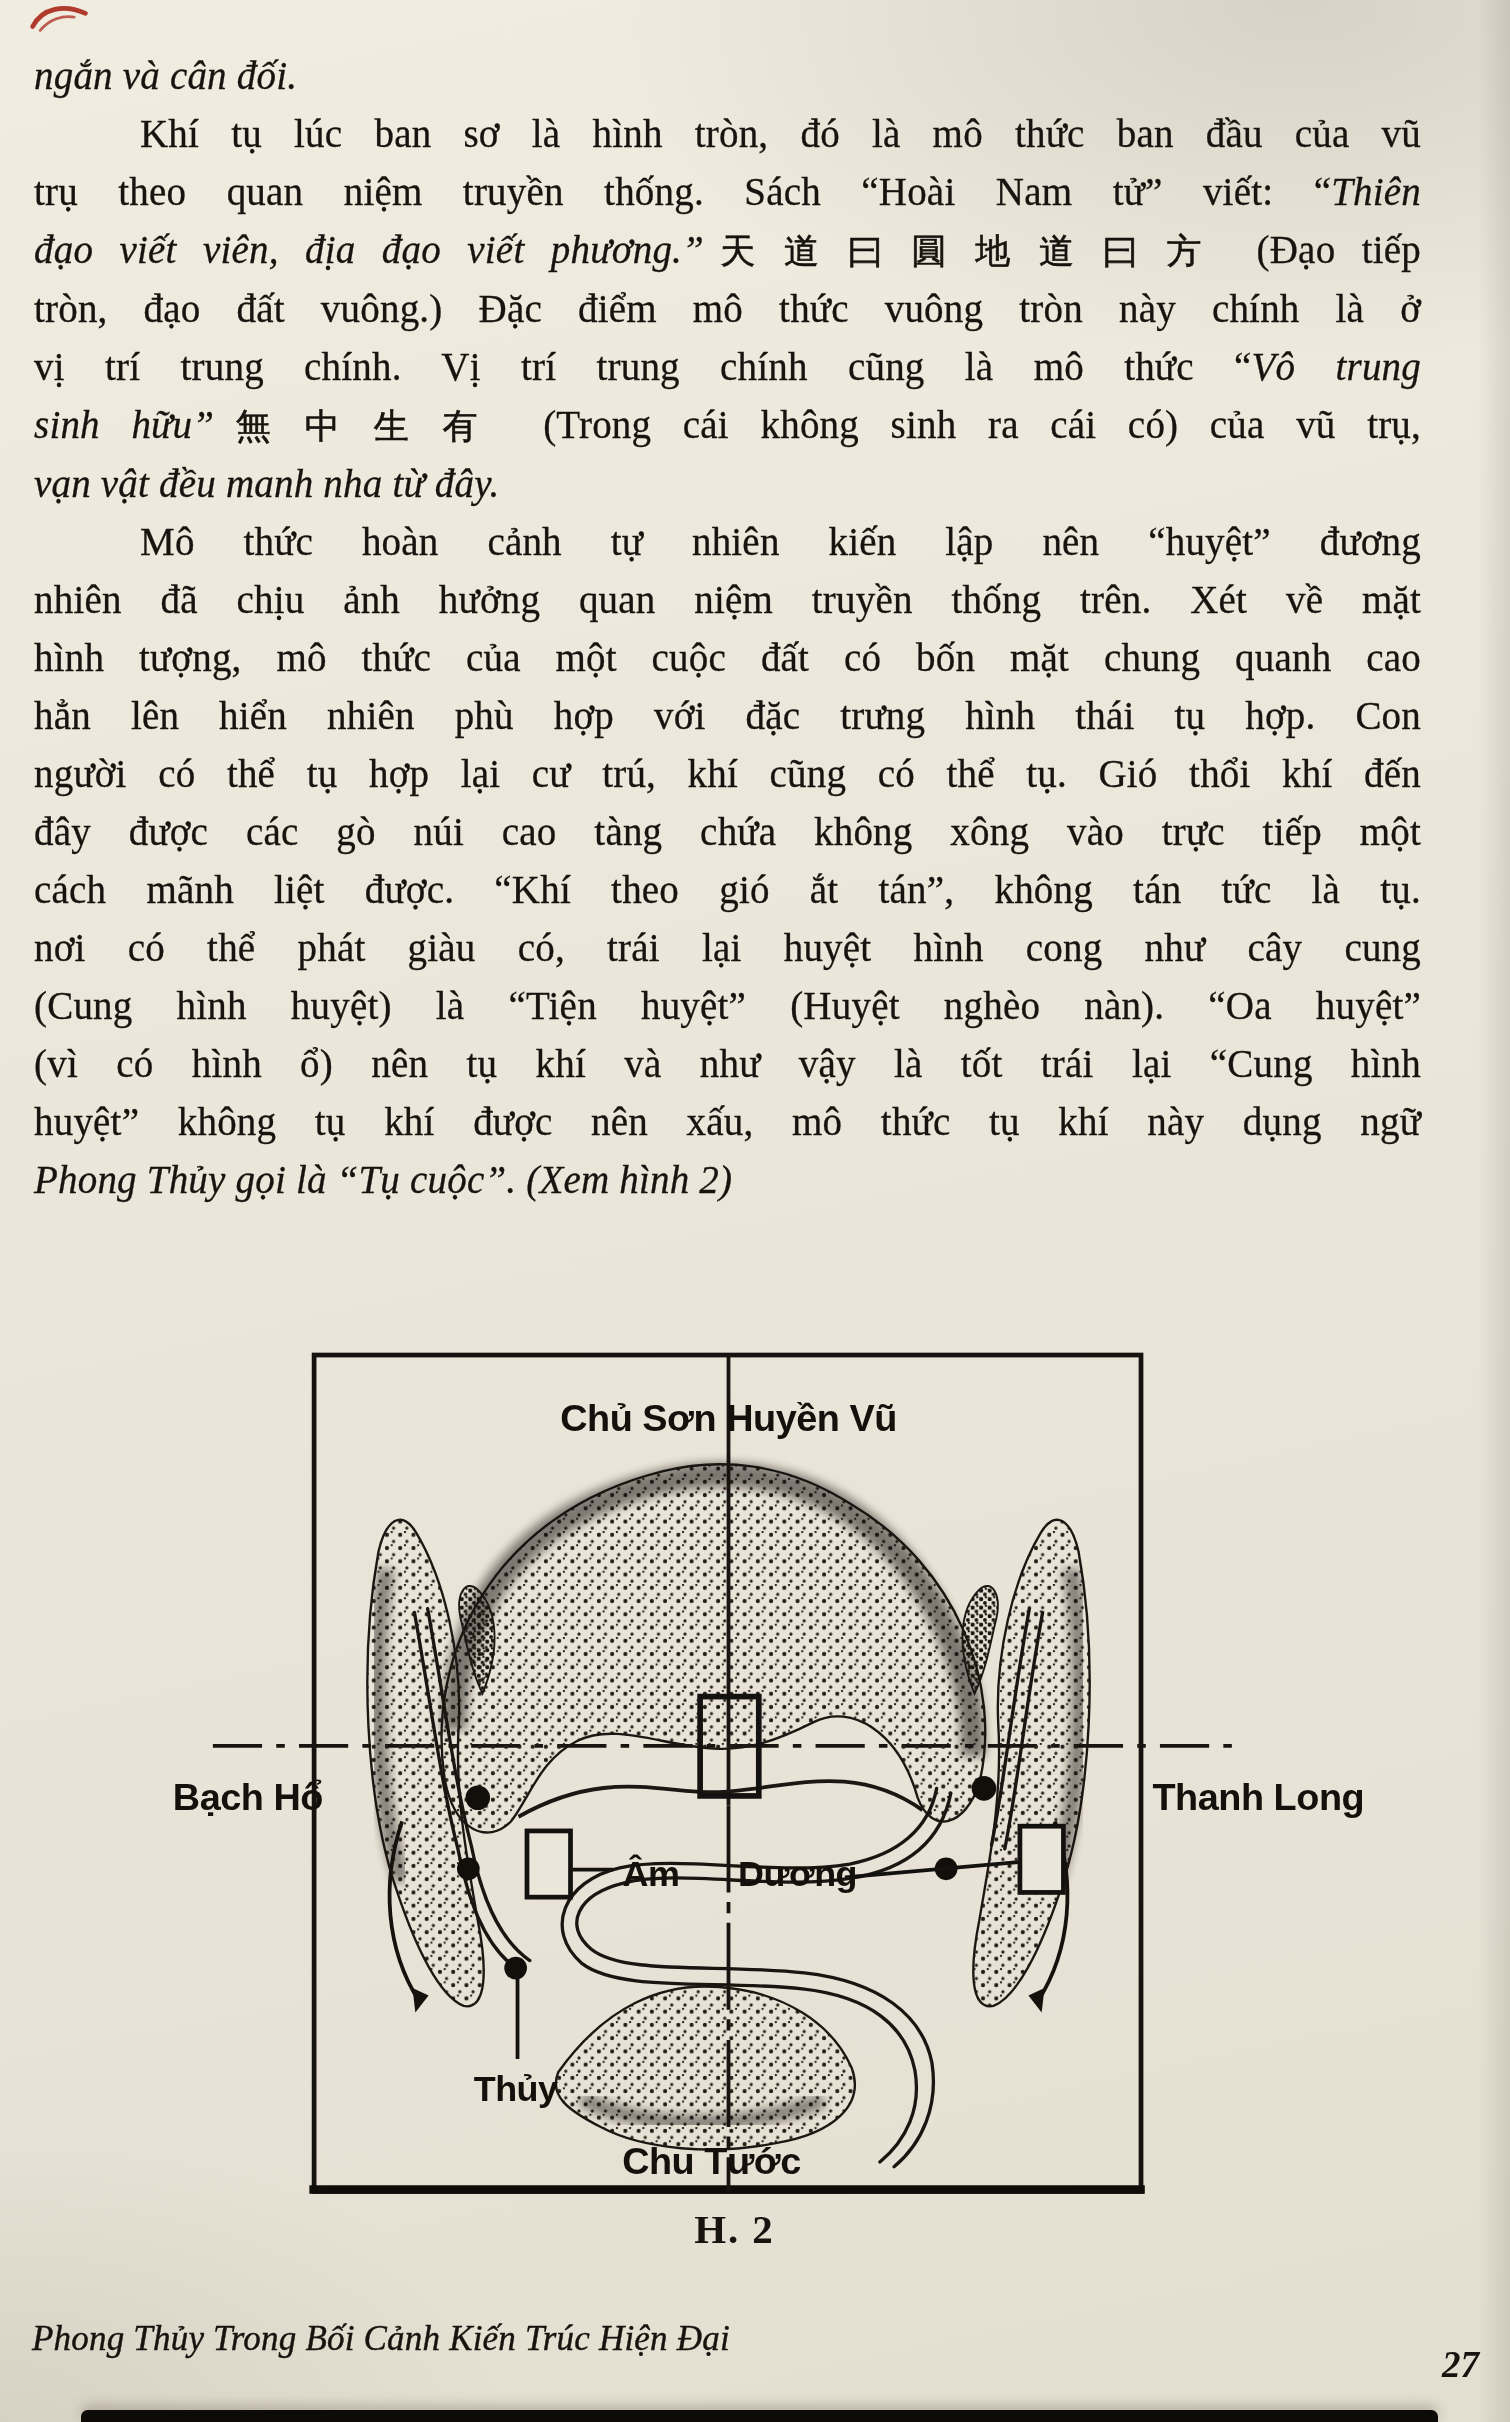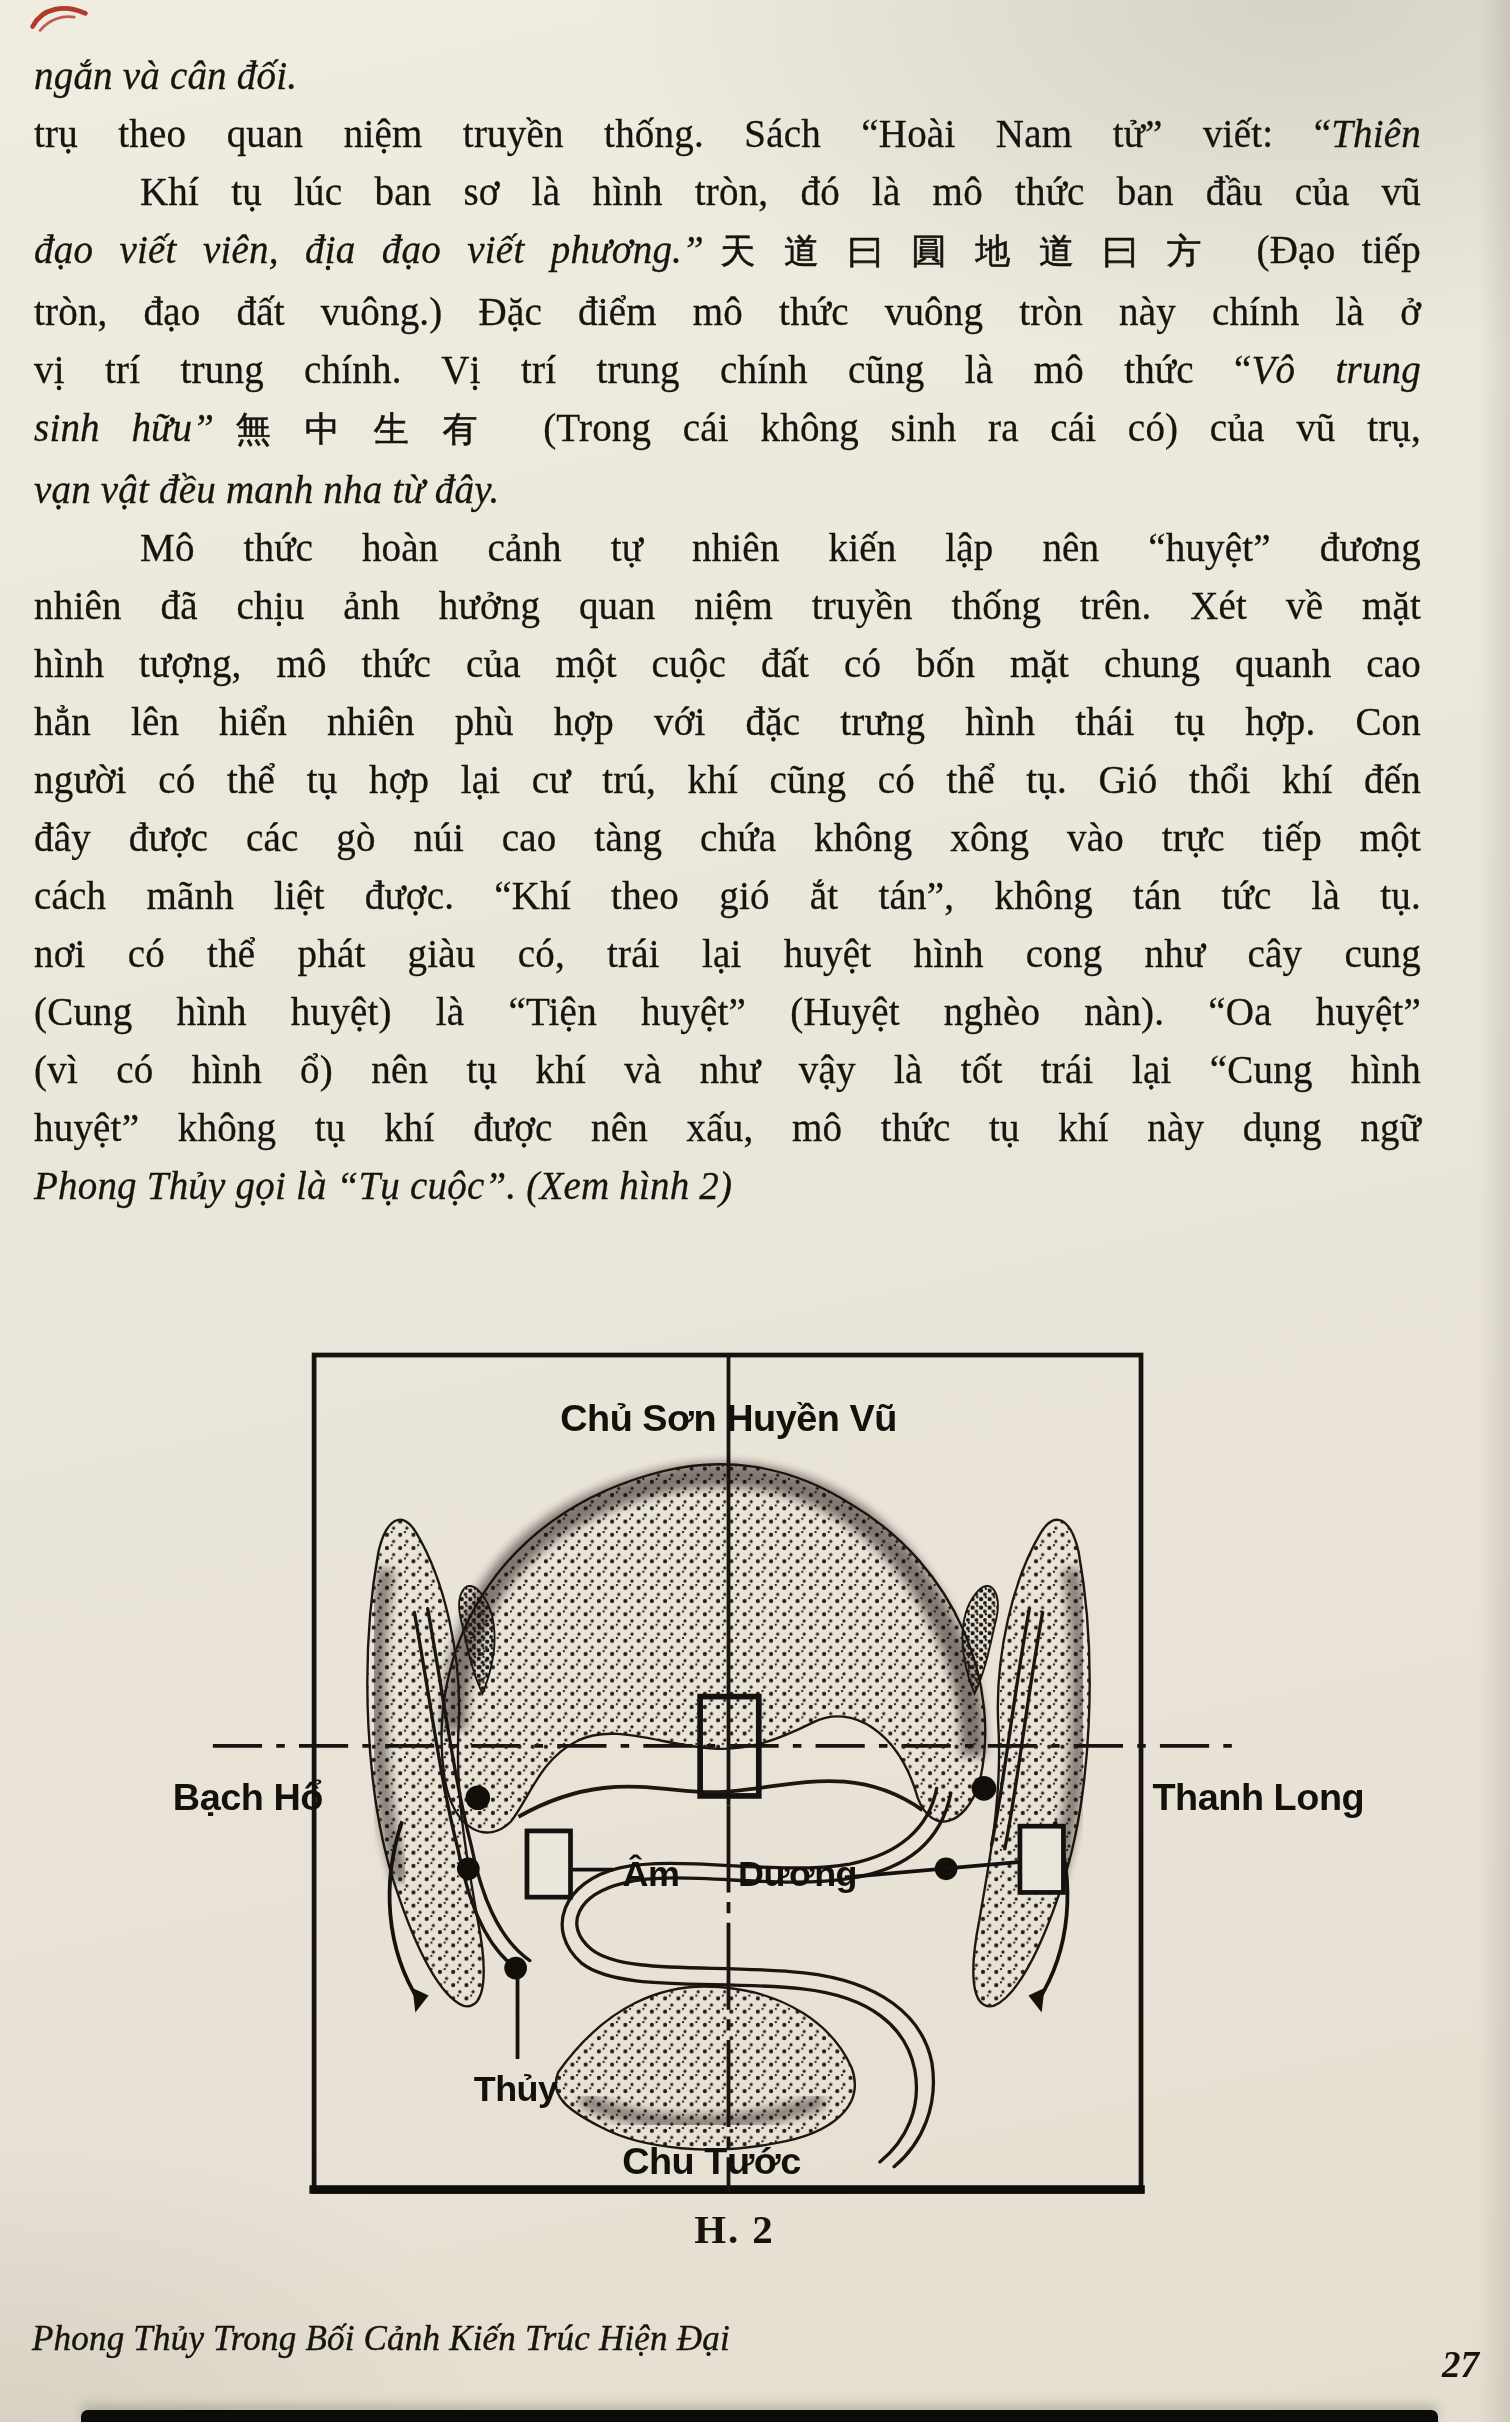--- a/index.html
+++ b/index.html
@@ -20,21 +20,21 @@
     position:absolute;left:34px;top:47px;width:1387px;
     font-size:39px;line-height:58px;
     letter-spacing:0.2px;
     -webkit-text-stroke:0.3px #17130e;
   }
   .line{text-align:justify;text-align-last:justify;white-space:normal;}
   .line.last{text-align-last:left;font-style:italic;}
   .line.indent{padding-left:106px;}
   .it{font-style:italic;}
   .cjk{
-    font-family:Liberation Mono, monospace;
+    font-family:Liberation Sans, sans-serif;
     letter-spacing:12.3px;font-size:35px;
     -webkit-text-stroke:0.6px #17130e;
   }
   
   .figure-wrap{position:absolute;left:0;top:1332px;width:1510px;height:890px;}
   .figlabel{
     font-family:"Liberation Sans","DejaVu Sans",sans-serif;
     font-weight:bold;font-size:40px;fill:#14110d;letter-spacing:-0.5px;
   }
   .figlabel.small{font-size:38px;}
@@ -64,22 +64,22 @@
 
 <div class="page">
 
   <svg class="red-mark" viewBox="0 0 70 36">
     <path d="M 6 26 C 16 6 40 2 62 12" stroke="#b03a2c" stroke-width="5" fill="none" stroke-linecap="round"></path>
     <path d="M 14 30 C 24 18 38 14 50 16" stroke="#b03a2c" stroke-width="3" fill="none" opacity="0.8" stroke-linecap="round"></path>
   </svg>
 
   <div class="textblock">
     <div class="line last"><span>ngắn và cân đối.</span></div>
+    <div class="line indent"><span>Khí tụ lúc ban sơ là hình tròn, đó là mô thức ban đầu của vũ</span></div>
     <div class="line"><span>trụ theo quan niệm truyền thống. Sách “Hoài Nam tử” viết: “</span><span class="it">Thiên</span></div>
-    <div class="line indent"><span>Khí tụ lúc ban sơ là hình tròn, đó là mô thức ban đầu của vũ</span></div>
     <div class="line"><span class="it">đạo viết viên, địa đạo viết phương.”</span><span class="cjk">天道曰圓地道曰方</span><span> (Đạo tiếp</span></div>
     <div class="line"><span>tròn, đạo đất vuông.) Đặc điểm mô thức vuông tròn này chính là ở</span></div>
     <div class="line"><span>vị trí trung chính. Vị trí trung chính cũng là mô thức “</span><span class="it">Vô trung</span></div>
     <div class="line"><span class="it">sinh hữu”</span><span class="cjk">無中生有</span><span> (Trong cái không sinh ra cái có) của vũ trụ,</span></div>
     <div class="line last"><span>vạn vật đều manh nha từ đây.</span></div>
     <div class="line indent"><span>Mô thức hoàn cảnh tự nhiên kiến lập nên “huyệt” đương</span></div>
     <div class="line"><span>nhiên đã chịu ảnh hưởng quan niệm truyền thống trên. Xét về mặt</span></div>
     <div class="line"><span>hình tượng, mô thức của một cuộc đất có bốn mặt chung quanh cao</span></div>
     <div class="line"><span>hẳn lên hiển nhiên phù hợp với đặc trưng hình thái tụ hợp. Con</span></div>
     <div class="line"><span>người có thể tụ hợp lại cư trú, khí cũng có thể tụ. Gió thổi khí đến</span></div>

